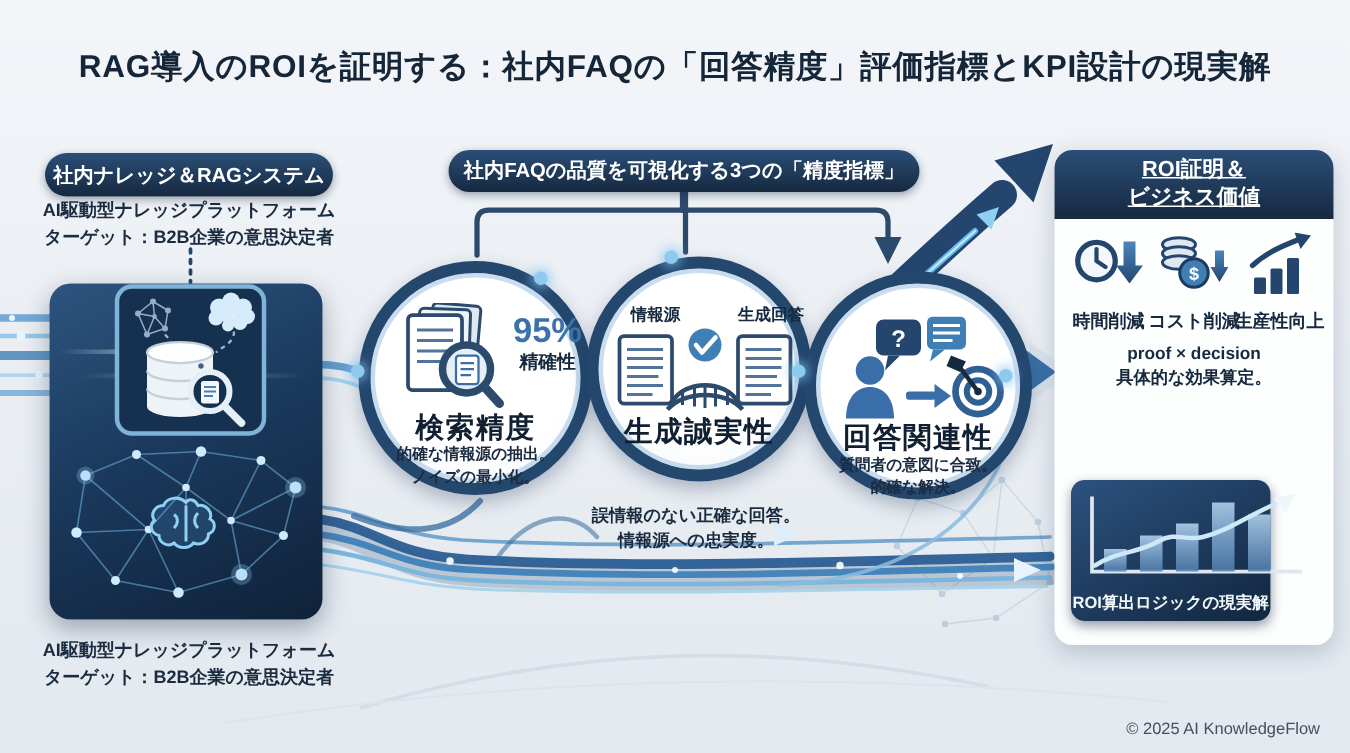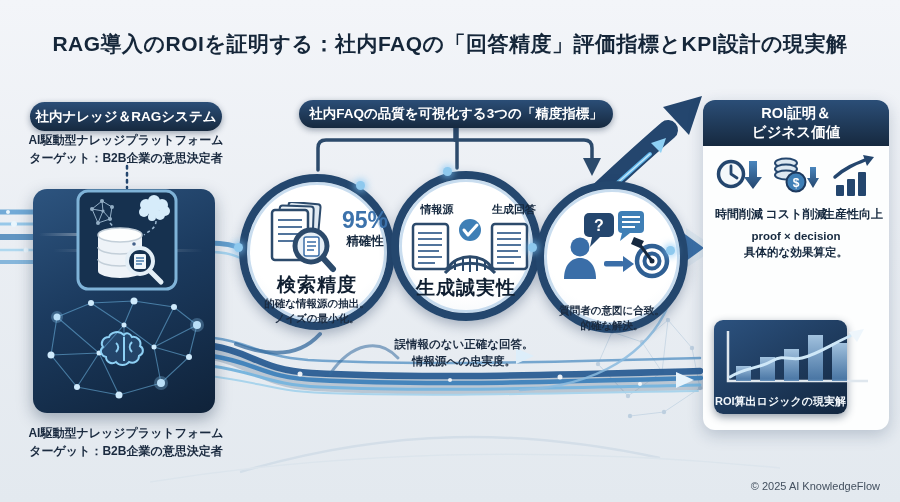--- a/index.html
+++ b/index.html
@@ -83,21 +83,21 @@
 
   .roi-card{
     position:absolute;left:703px;top:100px;width:186px;height:330px;
     background:#fdfefe;border-radius:12px;box-shadow:0 5px 16px rgba(25,50,85,.22);z-index:6;
   }
   .roi-header{
     height:46px;background:linear-gradient(180deg,#2b4e77,#16293f);
     border-radius:12px 12px 0 0;color:#fff;font-weight:bold;font-size:14.5px;
     display:flex;flex-direction:column;justify-content:center;text-align:center;line-height:1.32;
   }
-  .roi-header span{display:block;}
+  .roi-header span{display:block;text-decoration:underline;}
   .benefits{display:flex;justify-content:space-between;padding:9px 8px 0 8px;}
   .benefit{display:flex;flex-direction:column;align-items:center;width:56px;}
   .benefit-label{font-size:12px;font-weight:bold;color:#16293f;margin-top:9px;white-space:nowrap;}
   .kpi-band{
     margin-top:7px;height:45px;background:linear-gradient(100deg,#f0f5fa 0%,#c9dcec 100%);
     display:flex;flex-direction:column;justify-content:center;text-align:center;
     font-size:15px;font-weight:bold;color:#16293f;line-height:1.35;
   }
   .kpi-band span{display:block;}
   .kpi-desc{margin-top:6px;text-align:center;font-size:11.5px;font-weight:bold;
@@ -381,20 +381,21 @@
         <polygon points="63,45 63,61 74,53"></polygon>
       </g>
       <g>
         <circle cx="92" cy="50" r="15" fill="#ffffff" stroke="#2f5f93" stroke-width="4.5"></circle>
         <circle cx="92" cy="50" r="7.5" fill="#ffffff" stroke="#2f5f93" stroke-width="4"></circle>
         <circle cx="92" cy="50" r="2.5" fill="#16293f"></circle>
         <path d="M80,34 L92,50" stroke="#16293f" stroke-width="3"></path>
         <polygon points="74,26 84,30 80,37 71,33" fill="#16293f"></polygon>
       </g>
     </svg>
+    <div class="c-title" id="c3-title">回答関連性</div>
     <div class="c-desc" id="c3-desc">
       <span>質問者の意図に合致。</span>
       <span>的確な解決。</span>
     </div>
   </div>
   <div class="ring-dot" style="left:666px;top:246px;"></div>
 
   <div class="roi-card">
     <div class="roi-header">
       <span>ROI証明＆</span>

